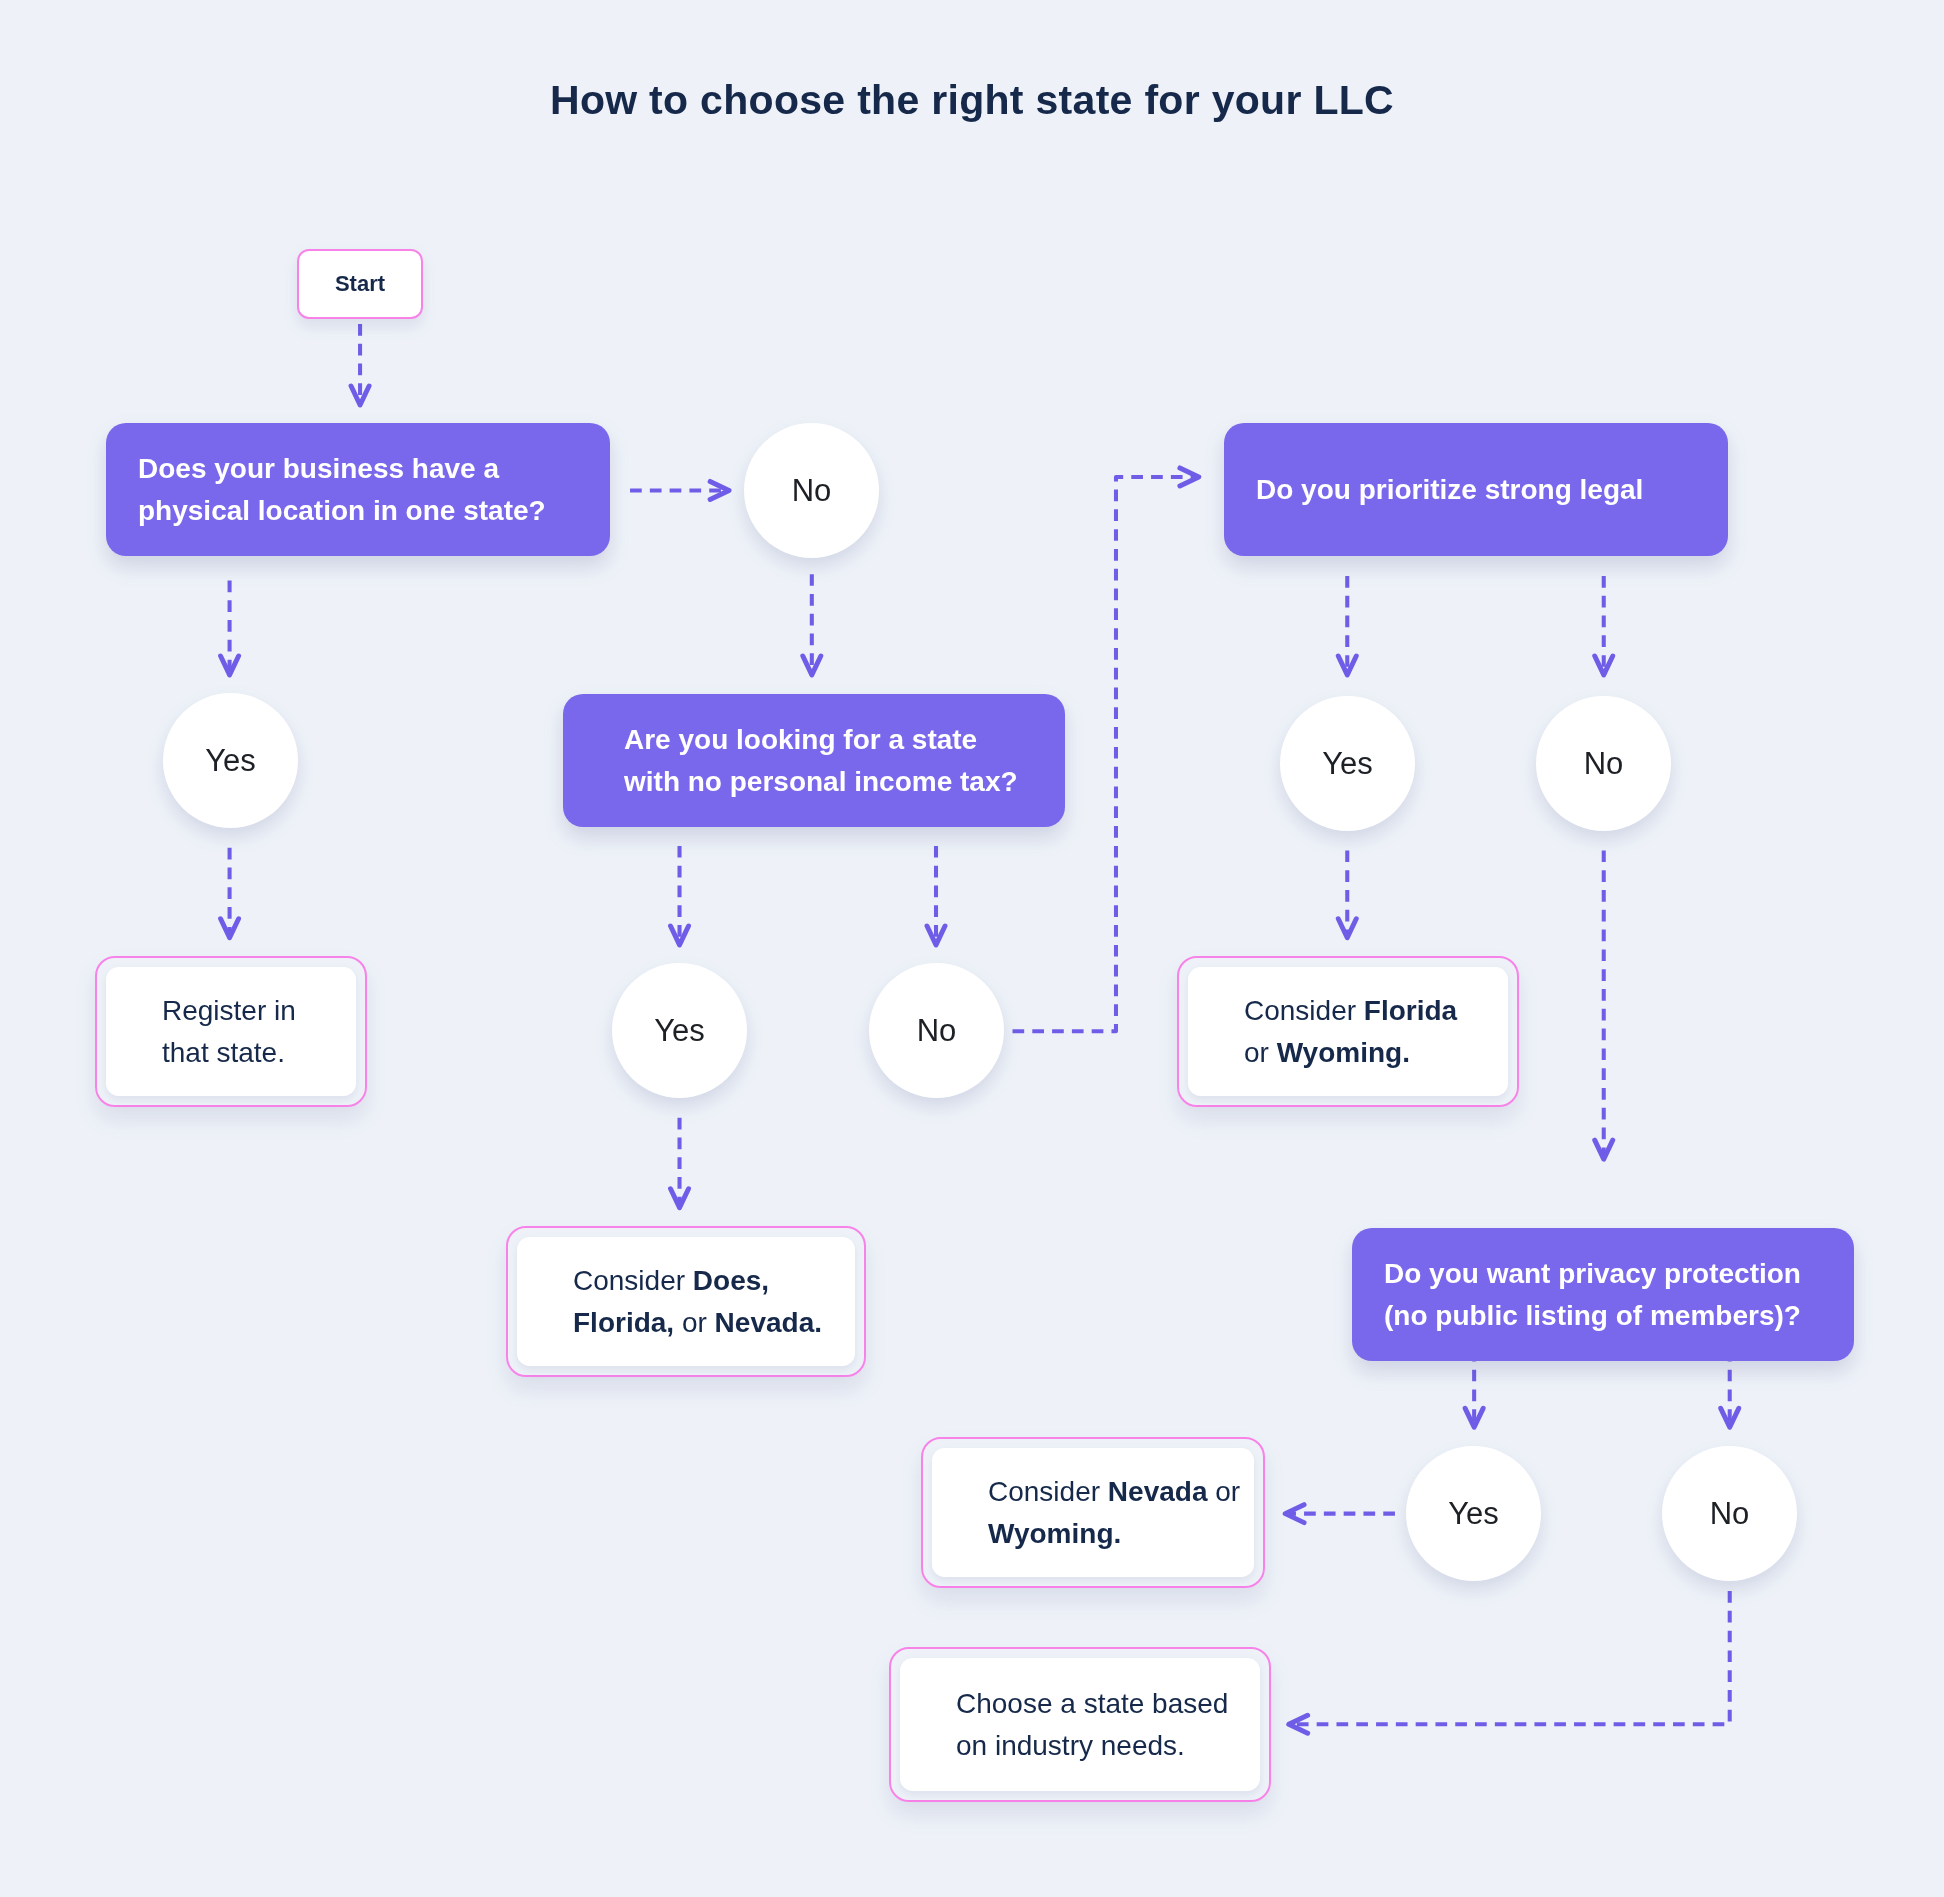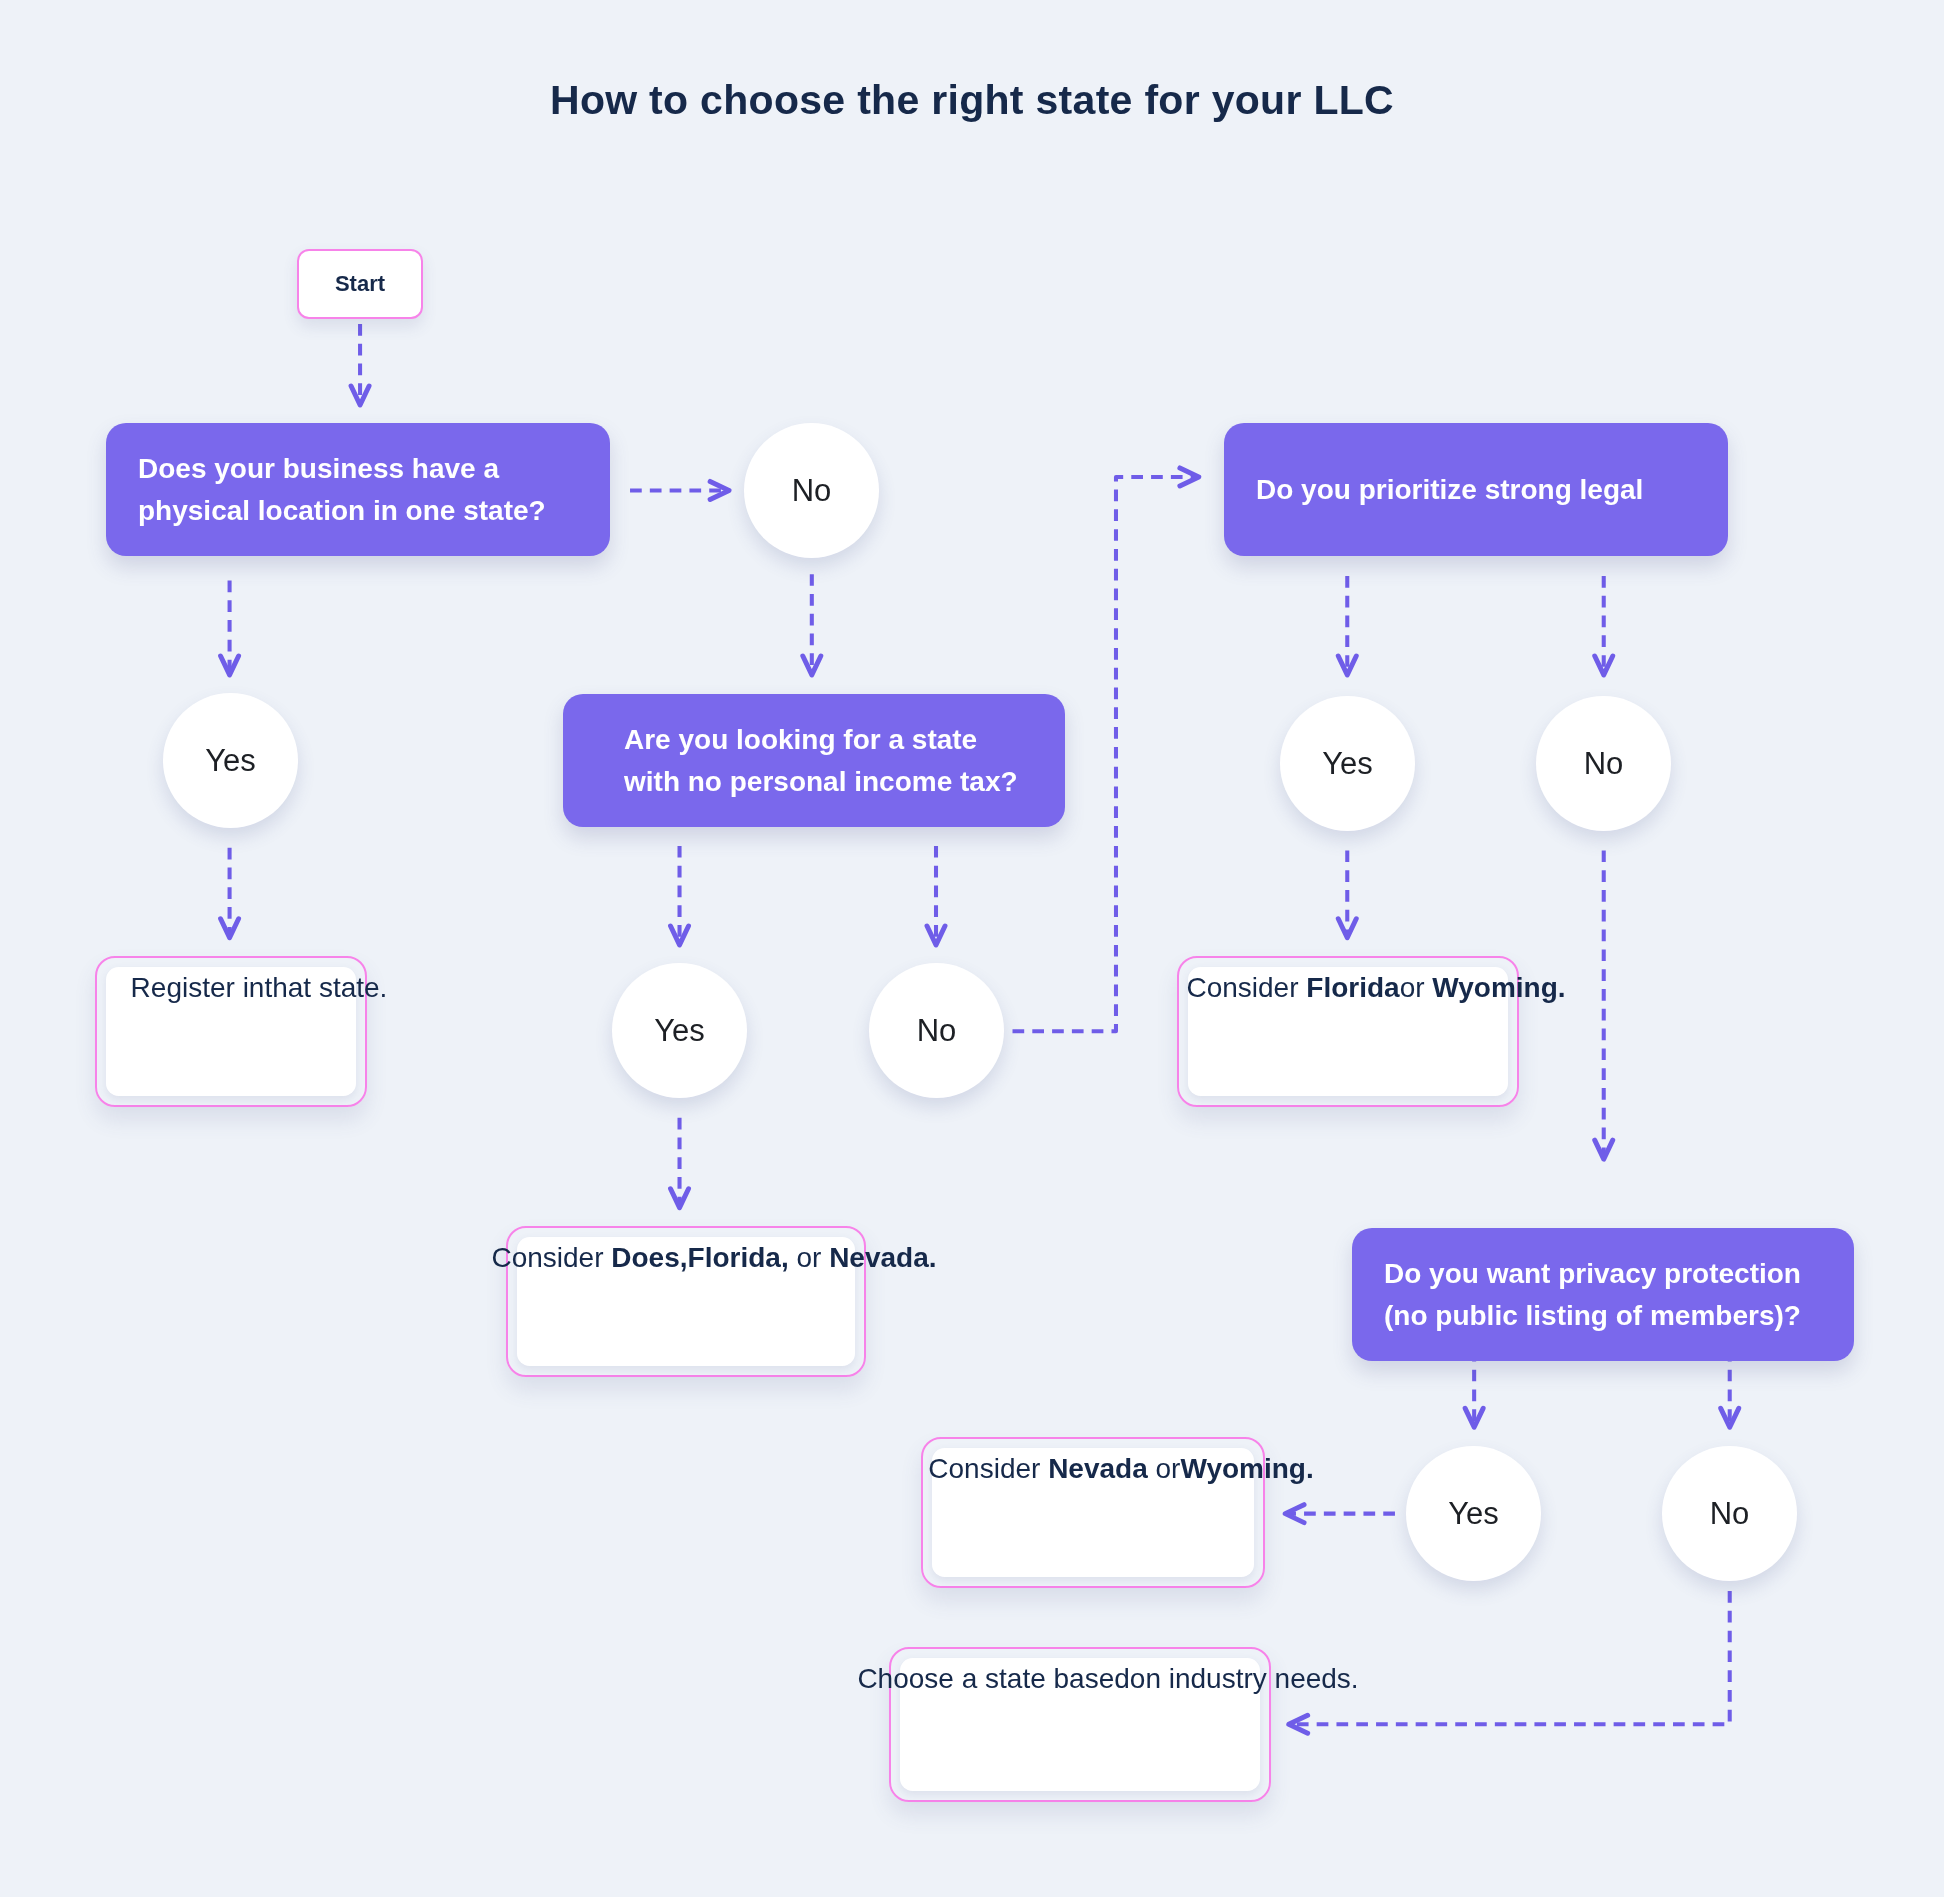--- a/index.html
+++ b/index.html
@@ -38,21 +38,21 @@
     display:flex;align-items:center;justify-content:center;
     font-size:31px;color:var(--circle-text);
     box-shadow:0 9px 18px rgba(70,80,140,.16);
   }
   .answer{
     position:absolute;box-sizing:border-box;border:2.7px solid var(--pink);border-radius:20px;
     padding:9px;box-shadow:0 12.6px 21.6px rgba(70,80,140,.12);background:transparent;
   }
   .answer .card{
     width:100%;height:100%;box-sizing:border-box;background:var(--white);border-radius:12.6px;
-    display:flex;flex-direction:row;justify-content:center;padding-left:56px;
+    display:flex;flex-direction:column;justify-content:center;padding-left:56px;
     font-size:28px;line-height:42px;color:var(--navy);
     box-shadow:0 3.6px 9px rgba(70,80,140,.10);
   }
   .answer .card div{white-space:nowrap;}
   .answer b{font-weight:700;}
 </style>
 </head>
 <body>
 
 <div class="canvas">

